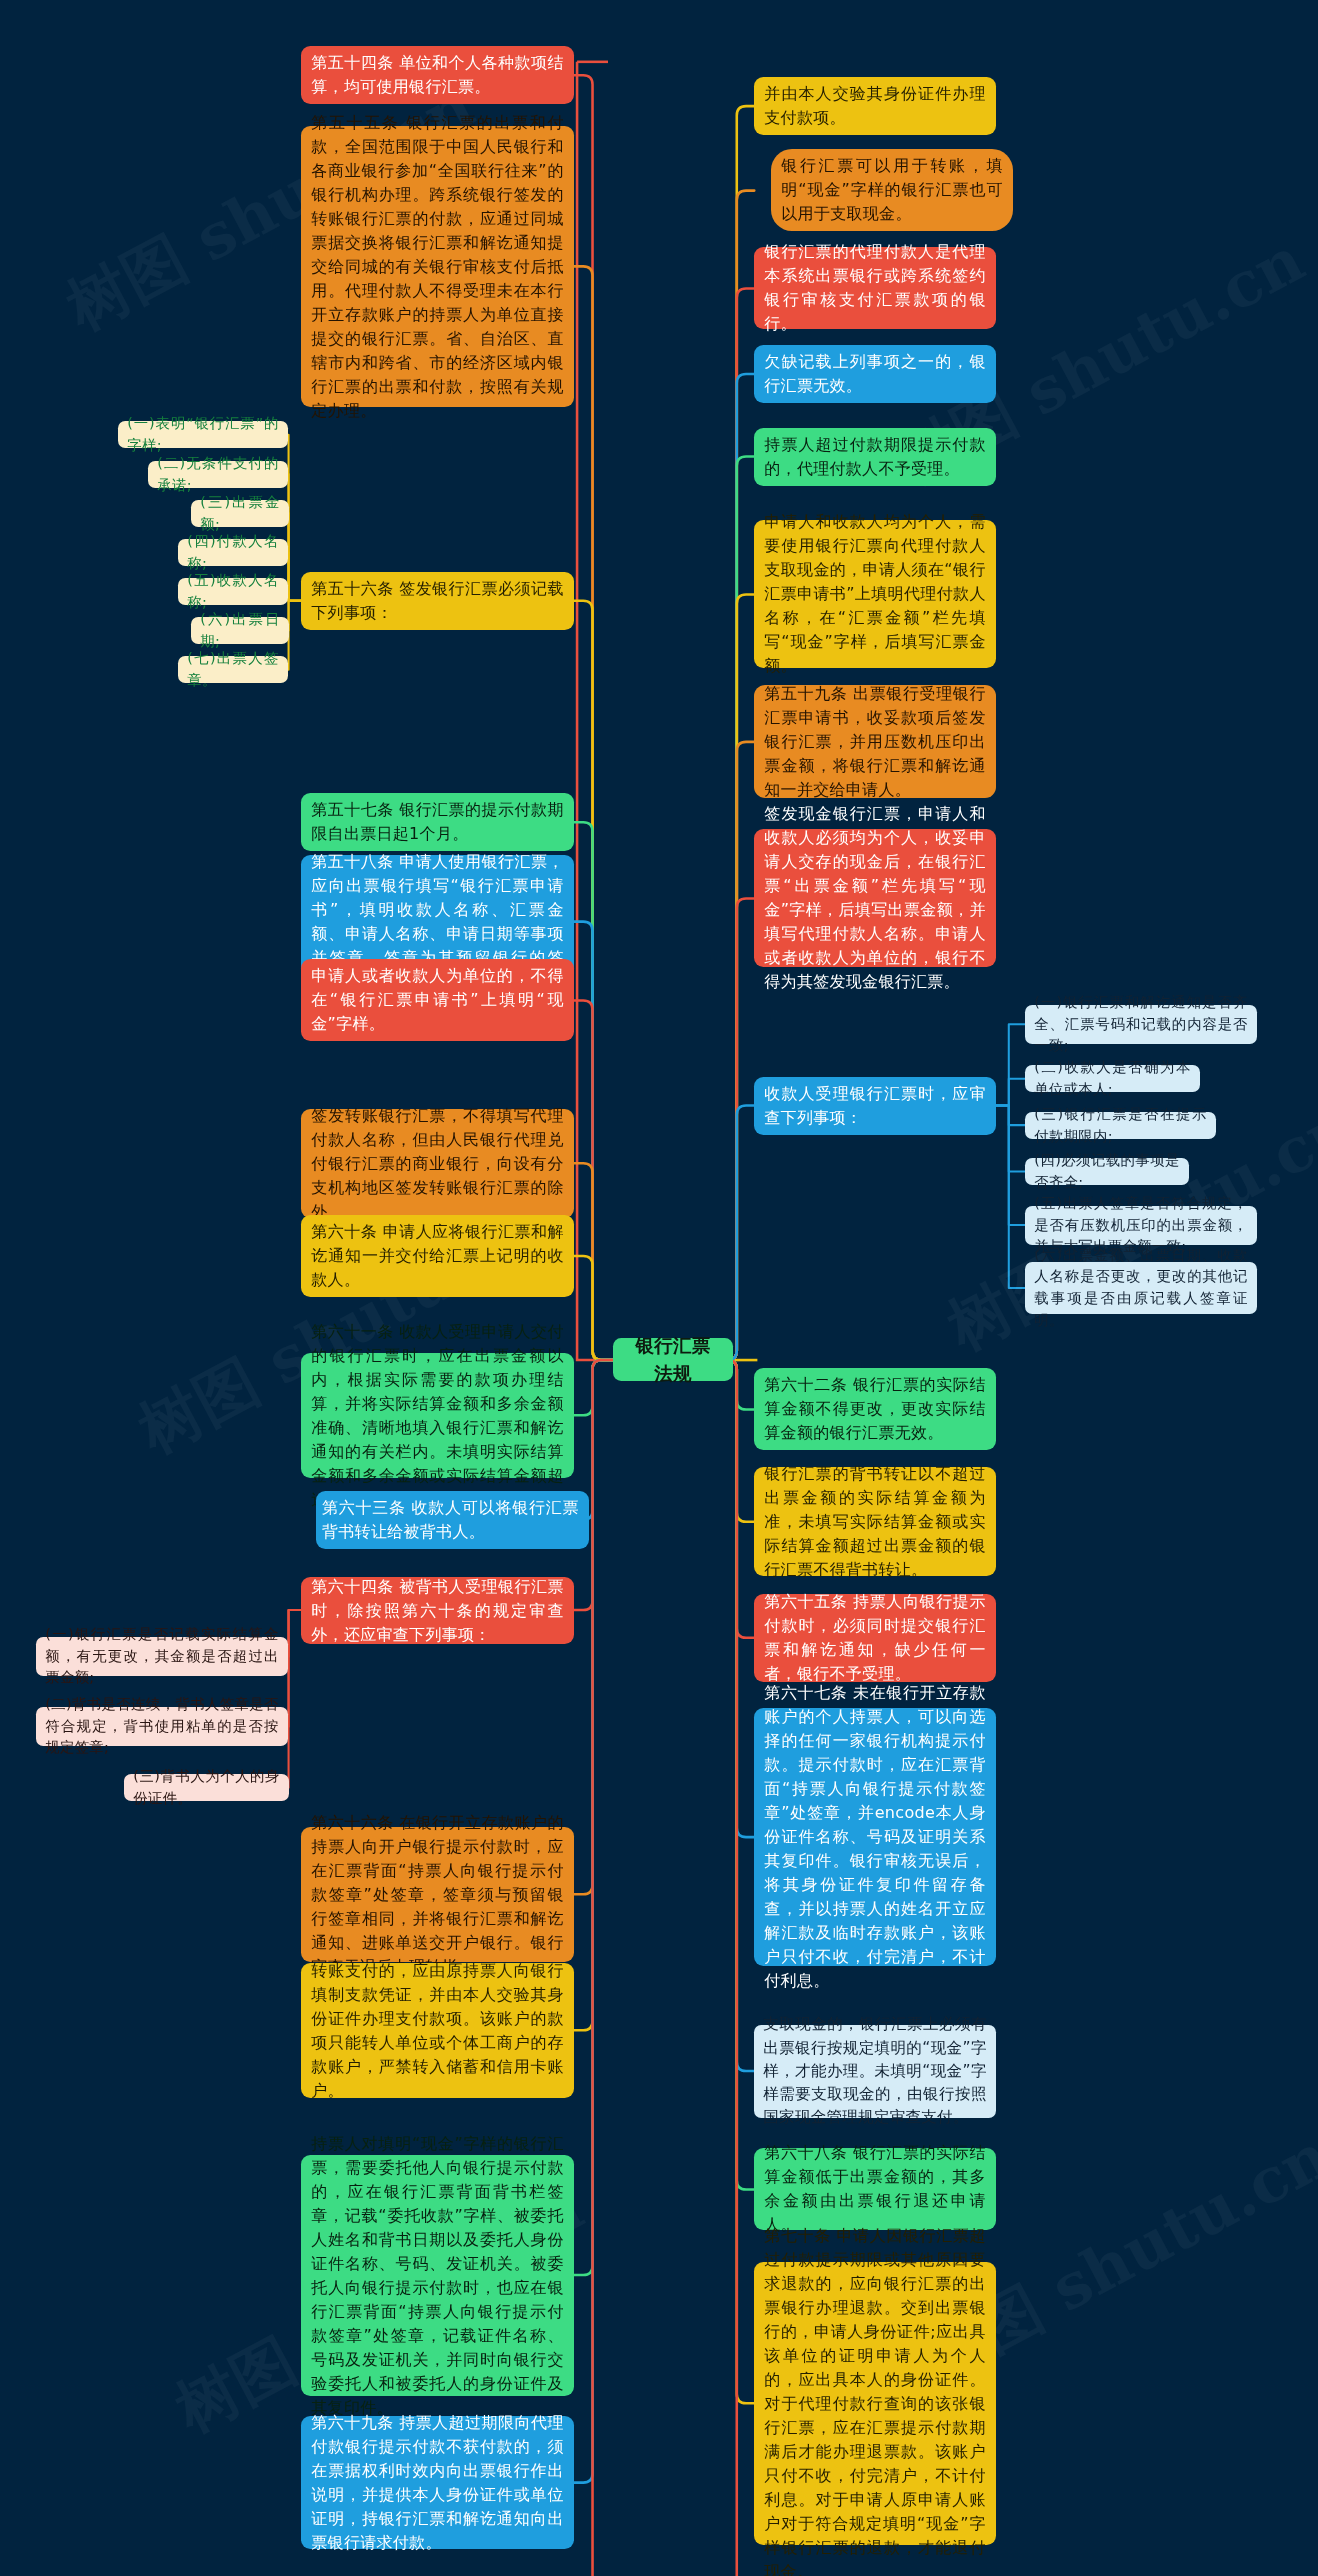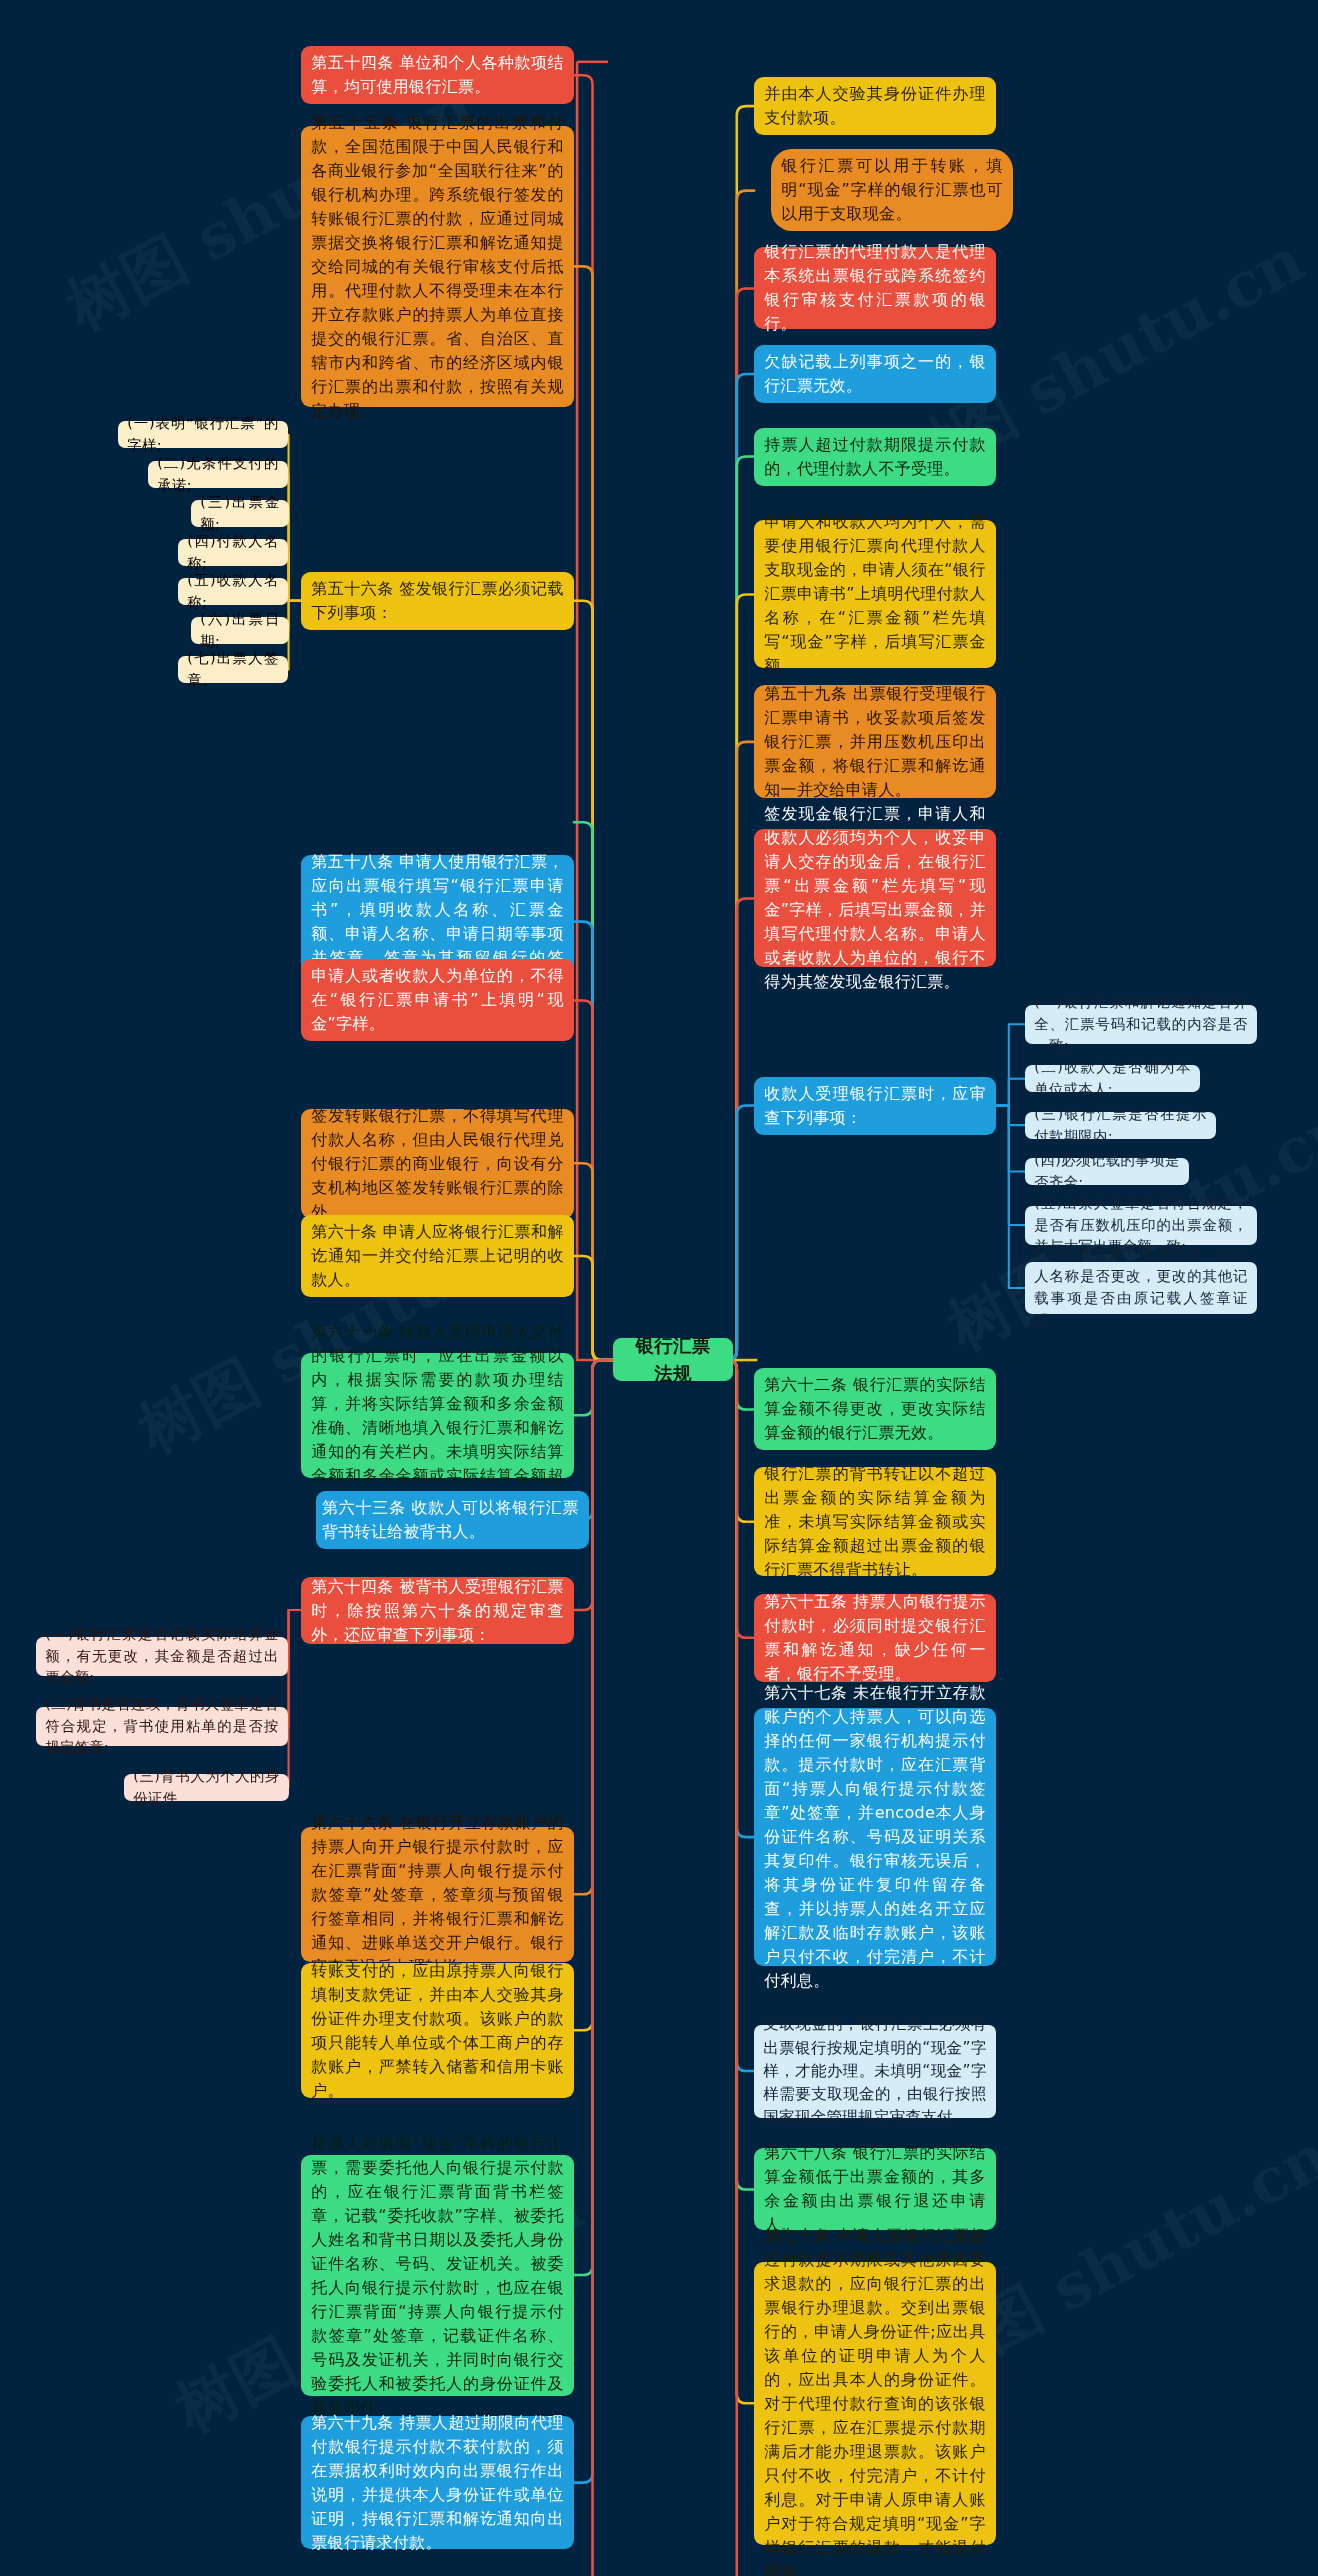--- a/index.html
+++ b/index.html
@@ -23,21 +23,21 @@
   .node span{display:block;width:100%;}
   .root{
     background:#3ddc84;color:#0d1b0f;font-size:18.5px;font-weight:600;
     border-radius:8.2px;padding:9.3px 13.4px;justify-content:center;text-align:center;
   }
   .c-red{background:#ea4f3d;color:#ffffff;}
   .c-orange{background:#e88b22;color:#241300;}
   .c-yellow{background:#edc211;color:#241f00;}
   .c-green{background:#3ddc84;color:#07210f;}
   .c-blue{background:#1f9ede;color:#ffffff;}
-  .c-cream{background:#fbeec8;color:#000000;font-size:14.4px;border-radius:7.2px;padding:6.2px 9.3px;}
+  .c-cream{background:#fbeec8;color:#15803d;font-size:14.4px;border-radius:7.2px;padding:6.2px 9.3px;}
   .c-lightblue{background:#d6ecf7;color:#112233;font-size:14.4px;border-radius:7.2px;padding:6.2px 9.3px;}
   .c-pink{background:#fbdfd9;color:#2a1512;font-size:14.4px;border-radius:7.2px;padding:6.2px 9.3px;}
   .wm{
     position:absolute;color:rgba(255,255,255,0.045);
     font-family:"DejaVu Serif","Liberation Serif",serif;
     font-size:62px;transform:rotate(-28deg);pointer-events:none;user-select:none;
     white-space:nowrap;font-weight:700;
   }
 </style>
 </head>
@@ -140,20 +140,23 @@
   <div class="node c-cream" style="left:178px;top:578px;width:110px;height:27px;">
     <span>(五)收款人名称;</span>
     </div>
   <div class="node c-cream" style="left:191px;top:617px;width:98px;height:27px;">
     <span>(六)出票日期;</span>
     </div>
   <div class="node c-cream" style="left:178px;top:656px;width:110px;height:27px;">
     <span>(七)出票人签章。</span>
     </div>
 
+  <div class="node c-green" style="left:301px;top:793px;width:273px;height:58px;">
+    <span>第五十七条 银行汇票的提示付款期限自出票日起1个月。</span>
+    </div>
 
   <div class="node c-blue" style="left:301px;top:855px;width:273px;height:133px;">
     <span>第五十八条 申请人使用银行汇票，应向出票银行填写“银行汇票申请书”，填明收款人名称、汇票金额、申请人名称、申请日期等事项并签章，签章为其预留银行的签章。</span>
     </div>
 
   <div class="node c-red" style="left:301px;top:959px;width:273px;height:82px;">
     <span>申请人或者收款人为单位的，不得在“银行汇票申请书”上填明“现金”字样。</span>
     </div>
 
   <div class="node c-orange" style="left:301px;top:1109px;width:273px;height:109px;">

